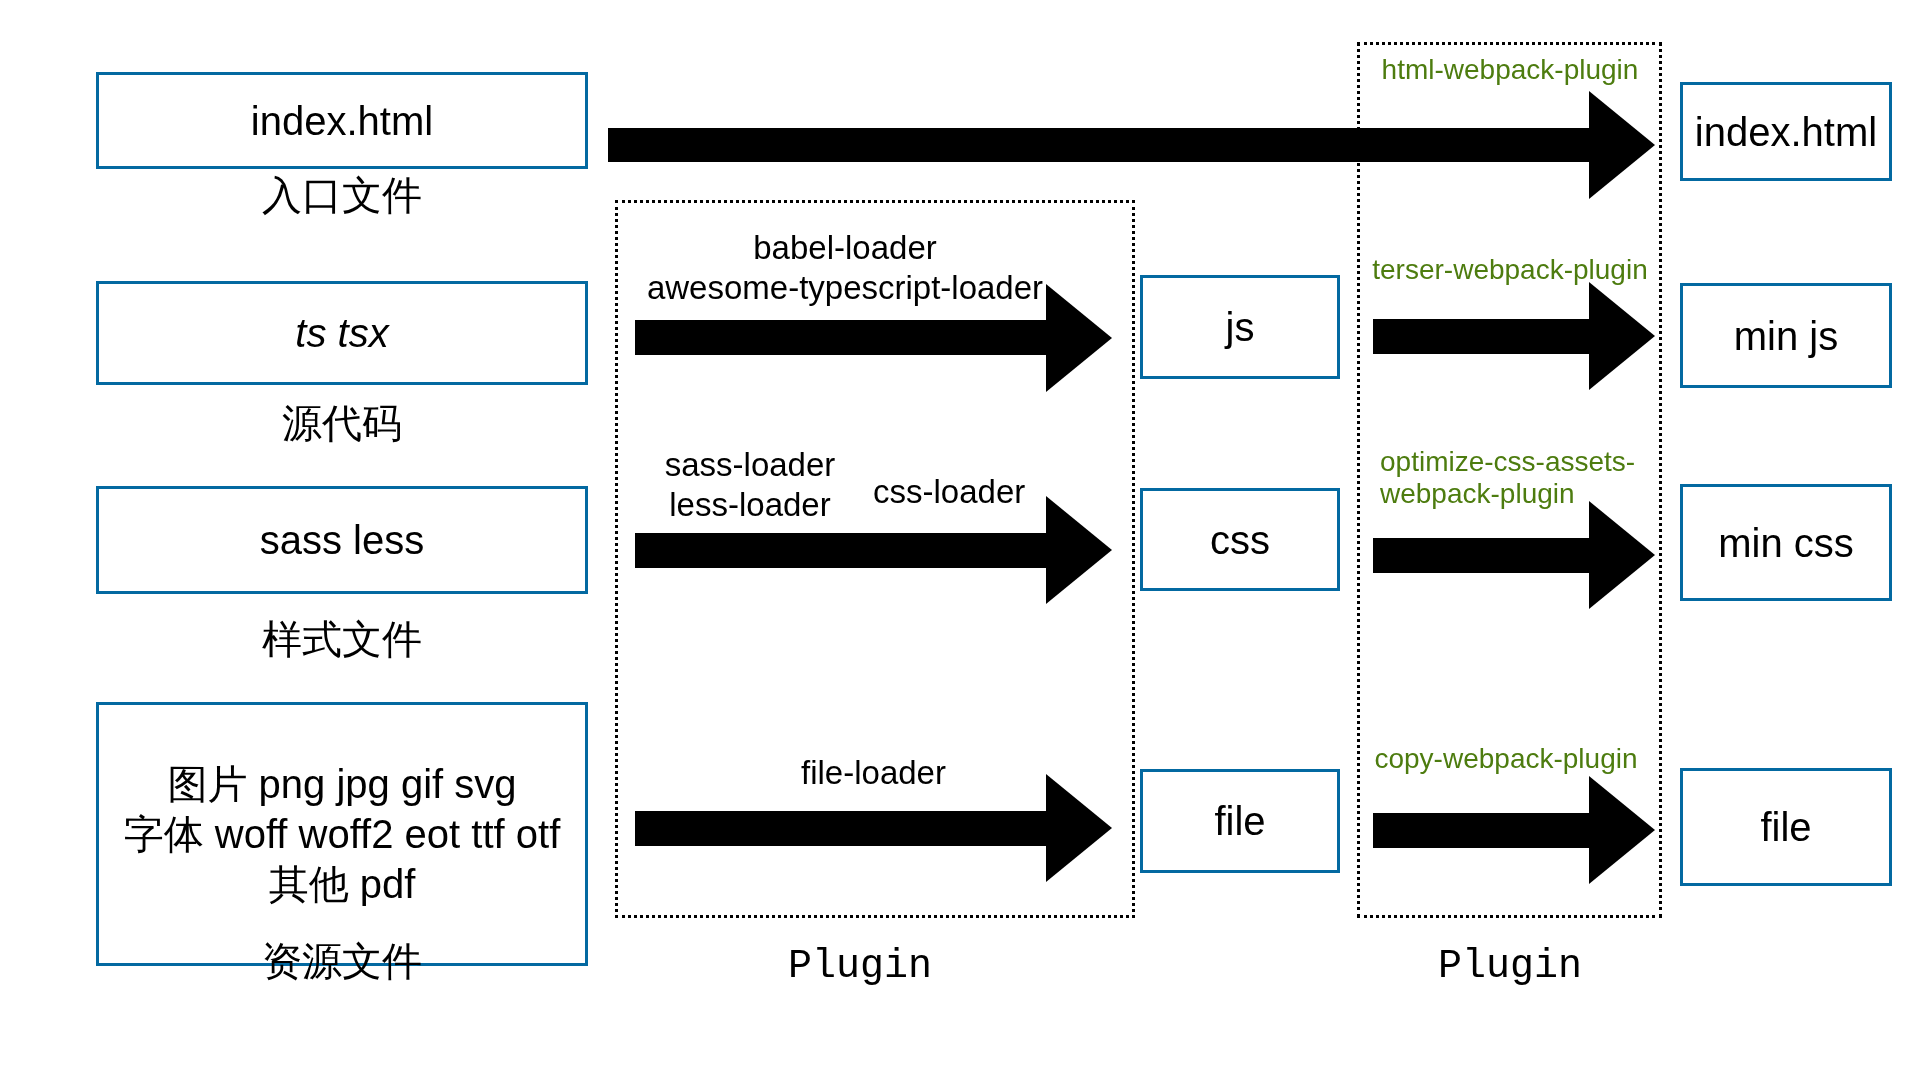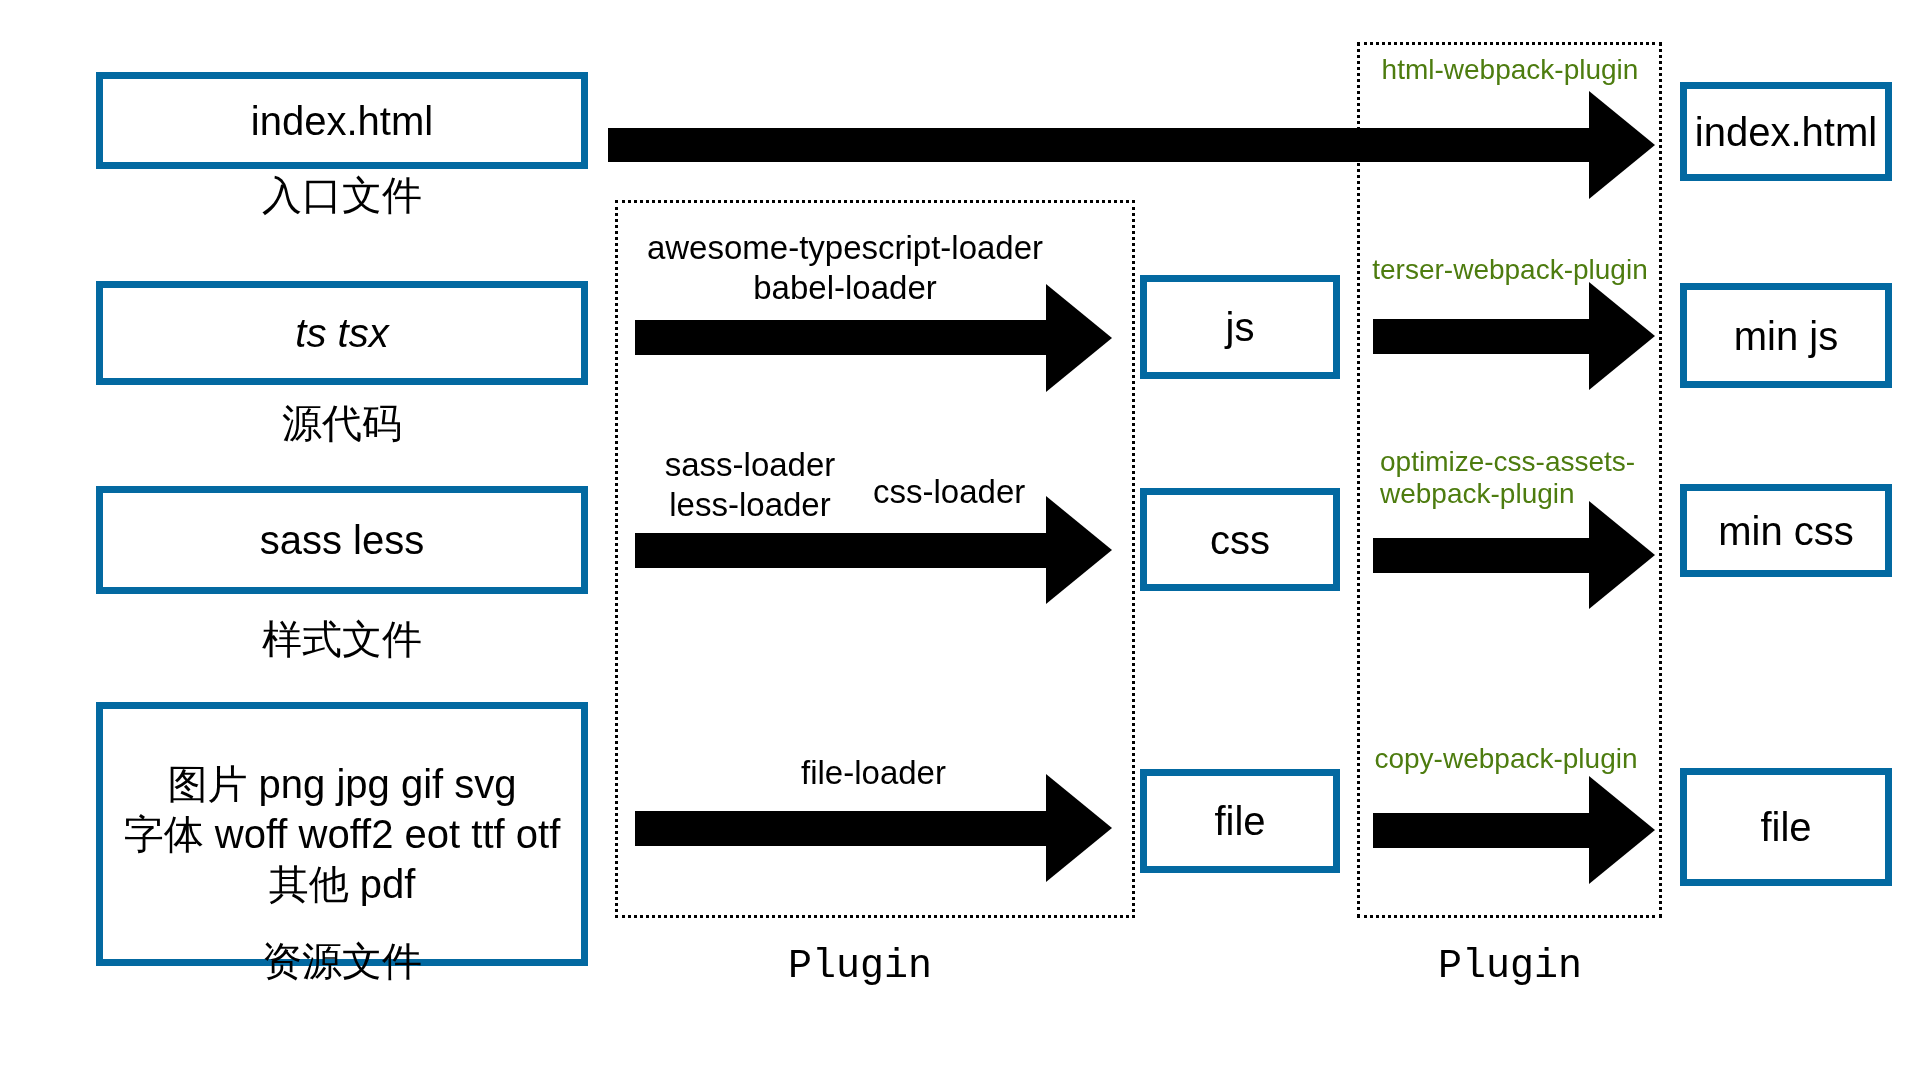--- a/index.html
+++ b/index.html
@@ -11,21 +11,21 @@
     position: relative;
     width: 1920px;
     height: 1080px;
     font-family: "Liberation Sans", sans-serif;
     color: #000;
     overflow: hidden;
   }
   .box {
     position: absolute;
     box-sizing: border-box;
-    border: 7px solid #0369a1;
+    border: 3px solid #0369a1;
     background: #fff;
     display: flex;
     align-items: center;
     justify-content: center;
     text-align: center;
     font-size: 40px;
     line-height: 50px;
     color: #000;
   }
   .caption {
@@ -87,21 +87,21 @@
   
   #plugin-container { left: 1357px; top: 42px; width: 305px; height: 876px; }
   #plugin-caption   { left: 1385px; top: 944px; width: 250px; }
   #plugin-html-step { left: 1372px; top: 54px;  width: 276px; text-align: center; }
   #plugin-js-step   { left: 1372px; top: 254px; width: 276px; text-align: center; }
   #plugin-css-step  { left: 1380px; top: 446px; width: 276px; }
   #plugin-file-step { left: 1368px; top: 743px; width: 276px; text-align: center; }
   
   #box-out-html { left: 1680px; top: 82px;  width: 212px; height: 99px;  }
   #box-out-js   { left: 1680px; top: 283px; width: 212px; height: 105px; }
-  #box-out-css  { left: 1680px; top: 484px; width: 212px; height: 93px; }
+  #box-out-css  { left: 1680px; top: 484px; width: 212px; height: 117px; }
   #box-out-file { left: 1680px; top: 768px; width: 212px; height: 118px; }
 </style>
 </head>
 <body>
 
 <div class="dotted-container" id="loader-container"></div>
 <div class="dotted-container" id="plugin-container"></div>
 
 <div class="box" id="box-entry">
   <span>index.html</span>
@@ -121,22 +121,22 @@
 <div class="box" id="box-assets">
   <span>
     <span class="block-line">图片 png jpg gif svg</span>
     <span class="block-line">字体 woff woff2 eot ttf otf</span>
     <span class="block-line">其他 pdf</span>
   </span>
 </div>
 <div class="caption" id="caption-assets">资源文件</div>
 
 <div class="loader-text center" id="loader-js-step">
+  <span class="block-line">babel-loader</span>
   <span class="block-line">awesome-typescript-loader</span>
-  <span class="block-line">babel-loader</span>
 </div>
 <div class="loader-text center" id="loader-css-left">
   <span class="block-line">sass-loader</span>
   <span class="block-line">less-loader</span>
 </div>
 <div class="loader-text" id="loader-css-right">css-loader</div>
 <div class="loader-text" id="loader-file-step">file-loader</div>
 <div class="caption" id="loader-caption">Plugin</div>
 
 <div class="box" id="box-js">

